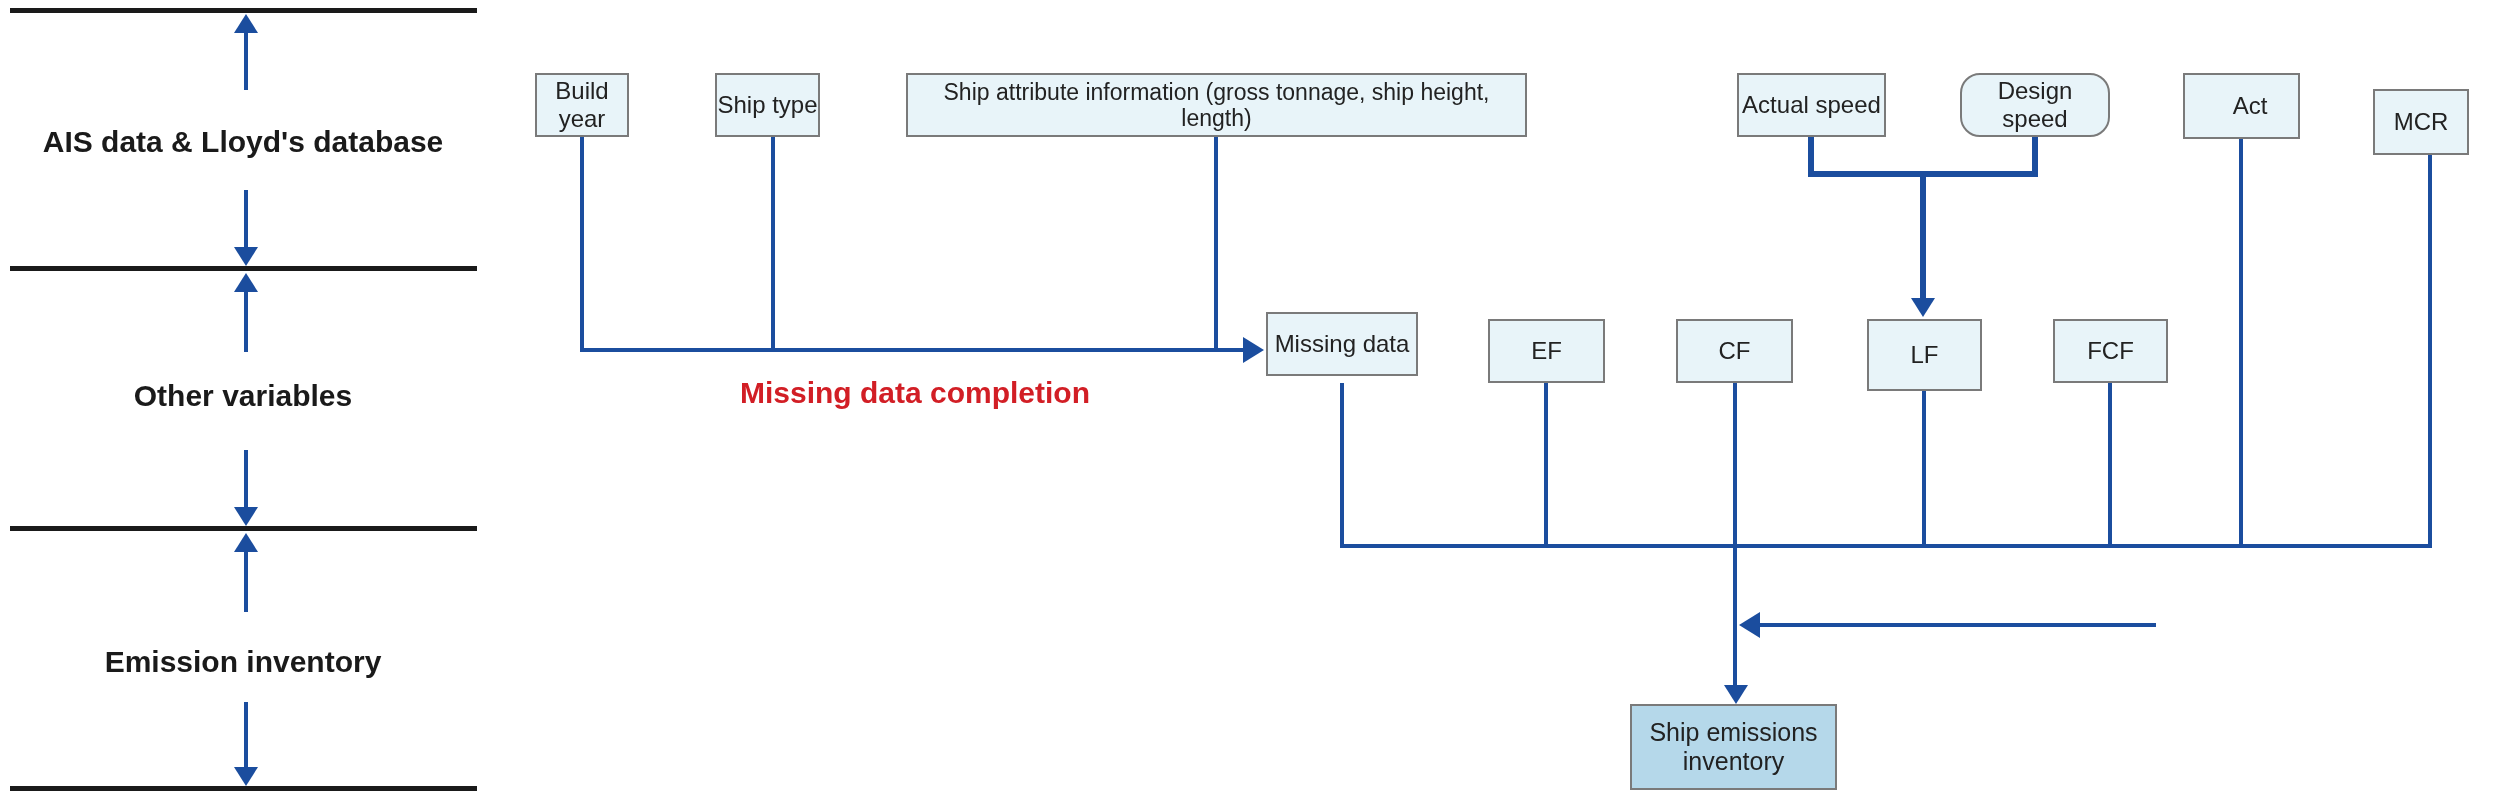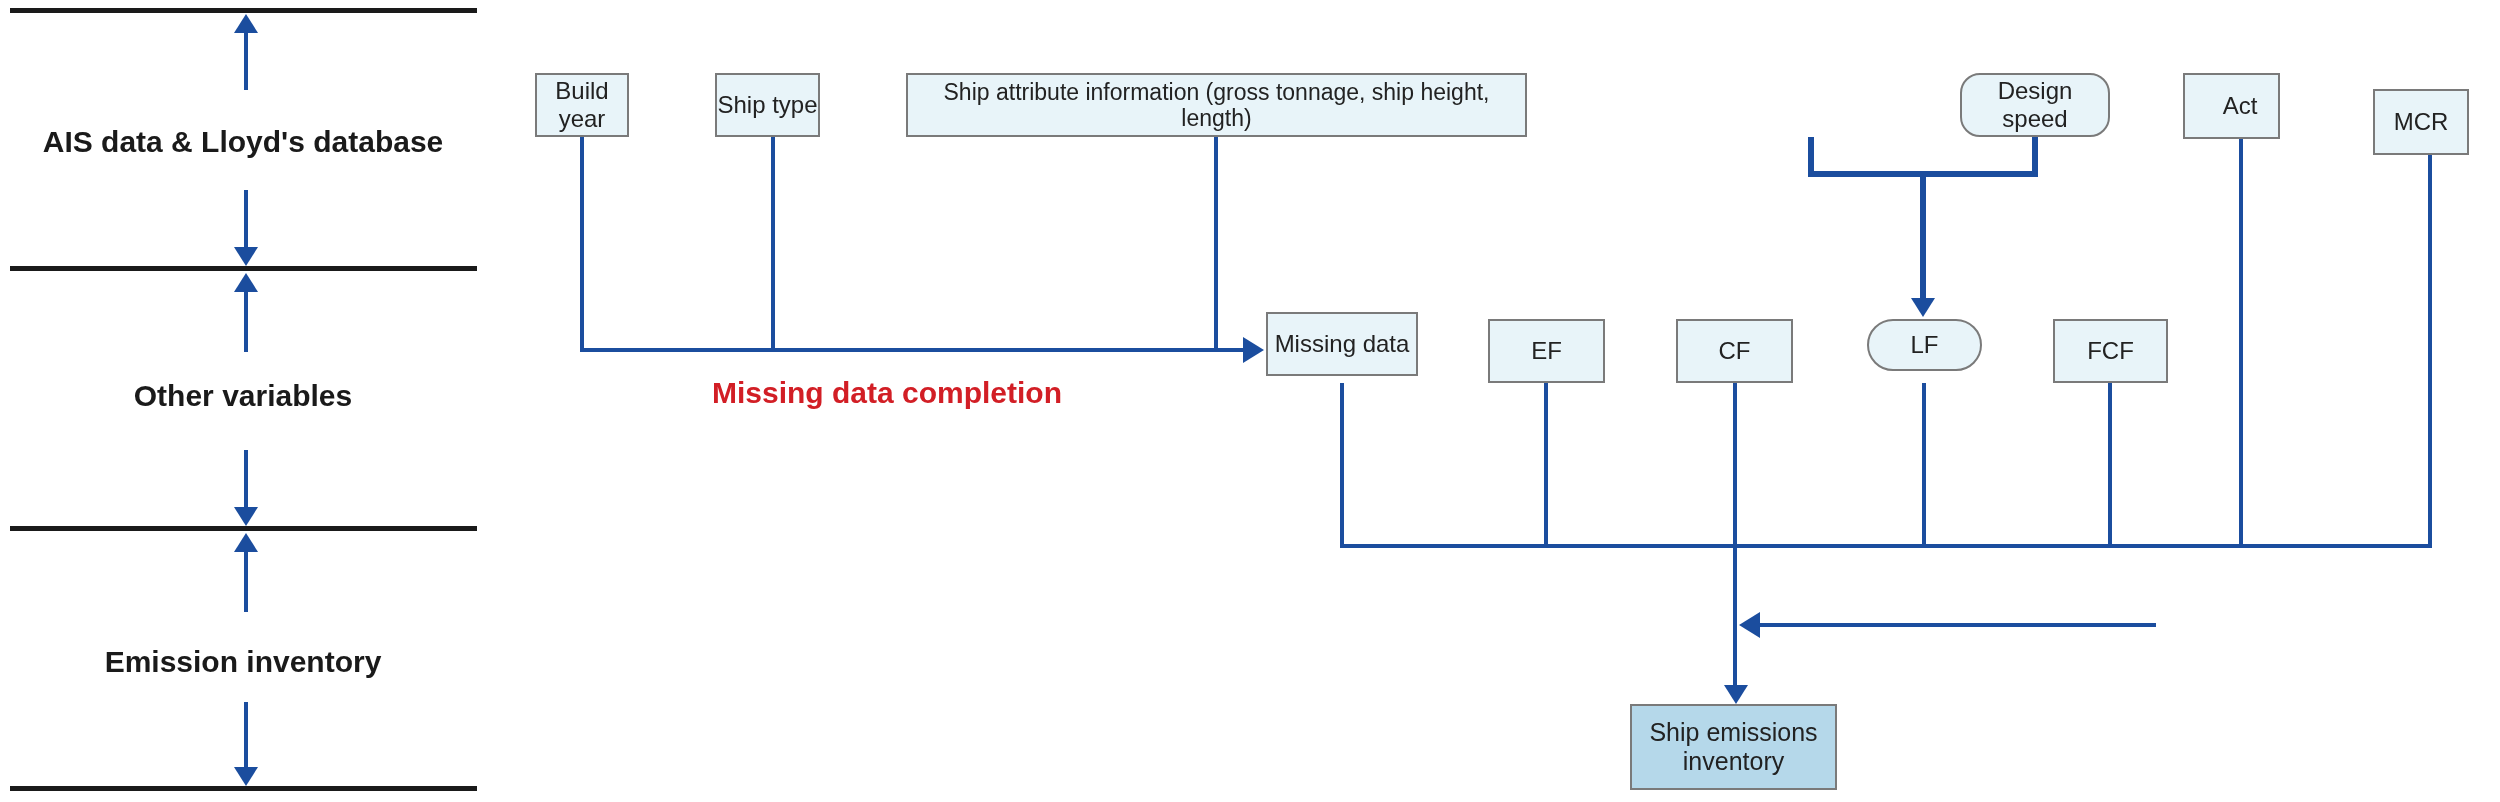--- a/index.html
+++ b/index.html
@@ -100,27 +100,28 @@
   <div class="bline h" style="left:1340px;top:544px;width:1092px;"></div>
 
   <span class="ah down" style="left:1724px;top:685px;"></span>
 
   <div class="bline h" style="left:1758px;top:623px;width:398px;"></div>
   <span class="ah left" style="left:1739px;top:612px;"></span>
 
   <div class="box" style="left:535px;top:73px;width:94px;height:64px;">Build year</div>
   <div class="box" style="left:715px;top:73px;width:105px;height:64px;">Ship type</div>
   <div class="box small-font" style="left:906px;top:73px;width:621px;height:64px;">Ship attribute information (gross tonnage, ship height, length)</div>
+  <div class="box" style="left:1737px;top:73px;width:149px;height:64px;">Actual speed</div>
   <div class="box" style="left:1960px;top:73px;width:150px;height:64px;border-radius:20px;">Design speed</div>
-  <div class="box" style="left:2183px;top:73px;width:97px;height:66px;padding-left:17px;">Act</div>
+  <div class="box" style="left:2183px;top:73px;width:117px;height:66px;padding-left:17px;">Act</div>
   <div class="box" style="left:2373px;top:89px;width:96px;height:66px;">MCR</div>
 
   <div class="box" style="left:1266px;top:312px;width:152px;height:64px;">Missing data</div>
   <div class="box" style="left:1488px;top:319px;width:117px;height:64px;">EF</div>
   <div class="box" style="left:1676px;top:319px;width:117px;height:64px;">CF</div>
-  <div class="box" style="left:1867px;top:319px;width:115px;height:52px;border-radius:26px;">LF</div>
+  <div class="box" style="left:1867px;top:319px;width:115px;height:72px;">LF</div>
   <div class="box" style="left:2053px;top:319px;width:115px;height:64px;">FCF</div>
 
   <div class="box result" style="left:1630px;top:704px;width:207px;height:86px;">Ship emissions inventory</div>
 
-  <div class="annotation" style="left:887px;top:393px;">Missing data completion</div>
+  <div class="annotation" style="left:915px;top:393px;">Missing data completion</div>
 
 </div>
 
 </body></html>

